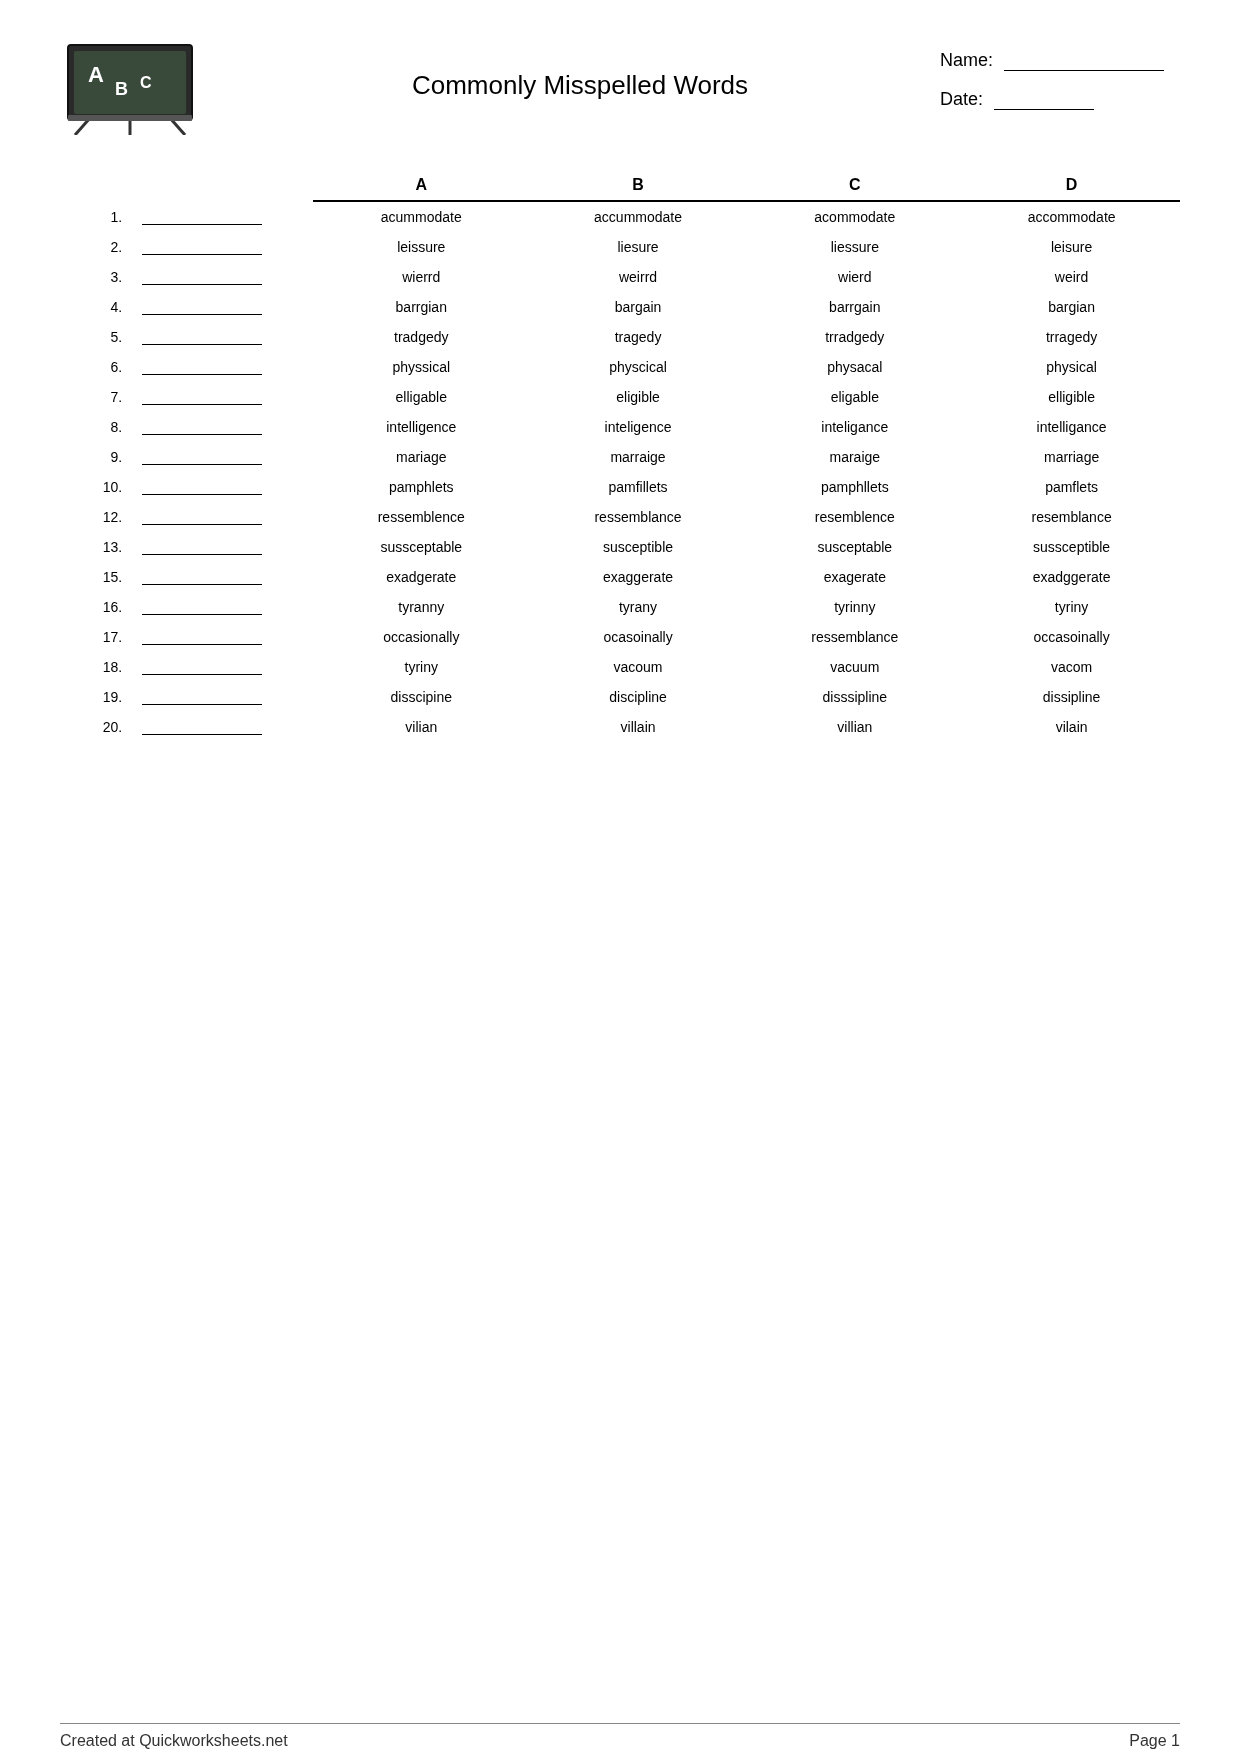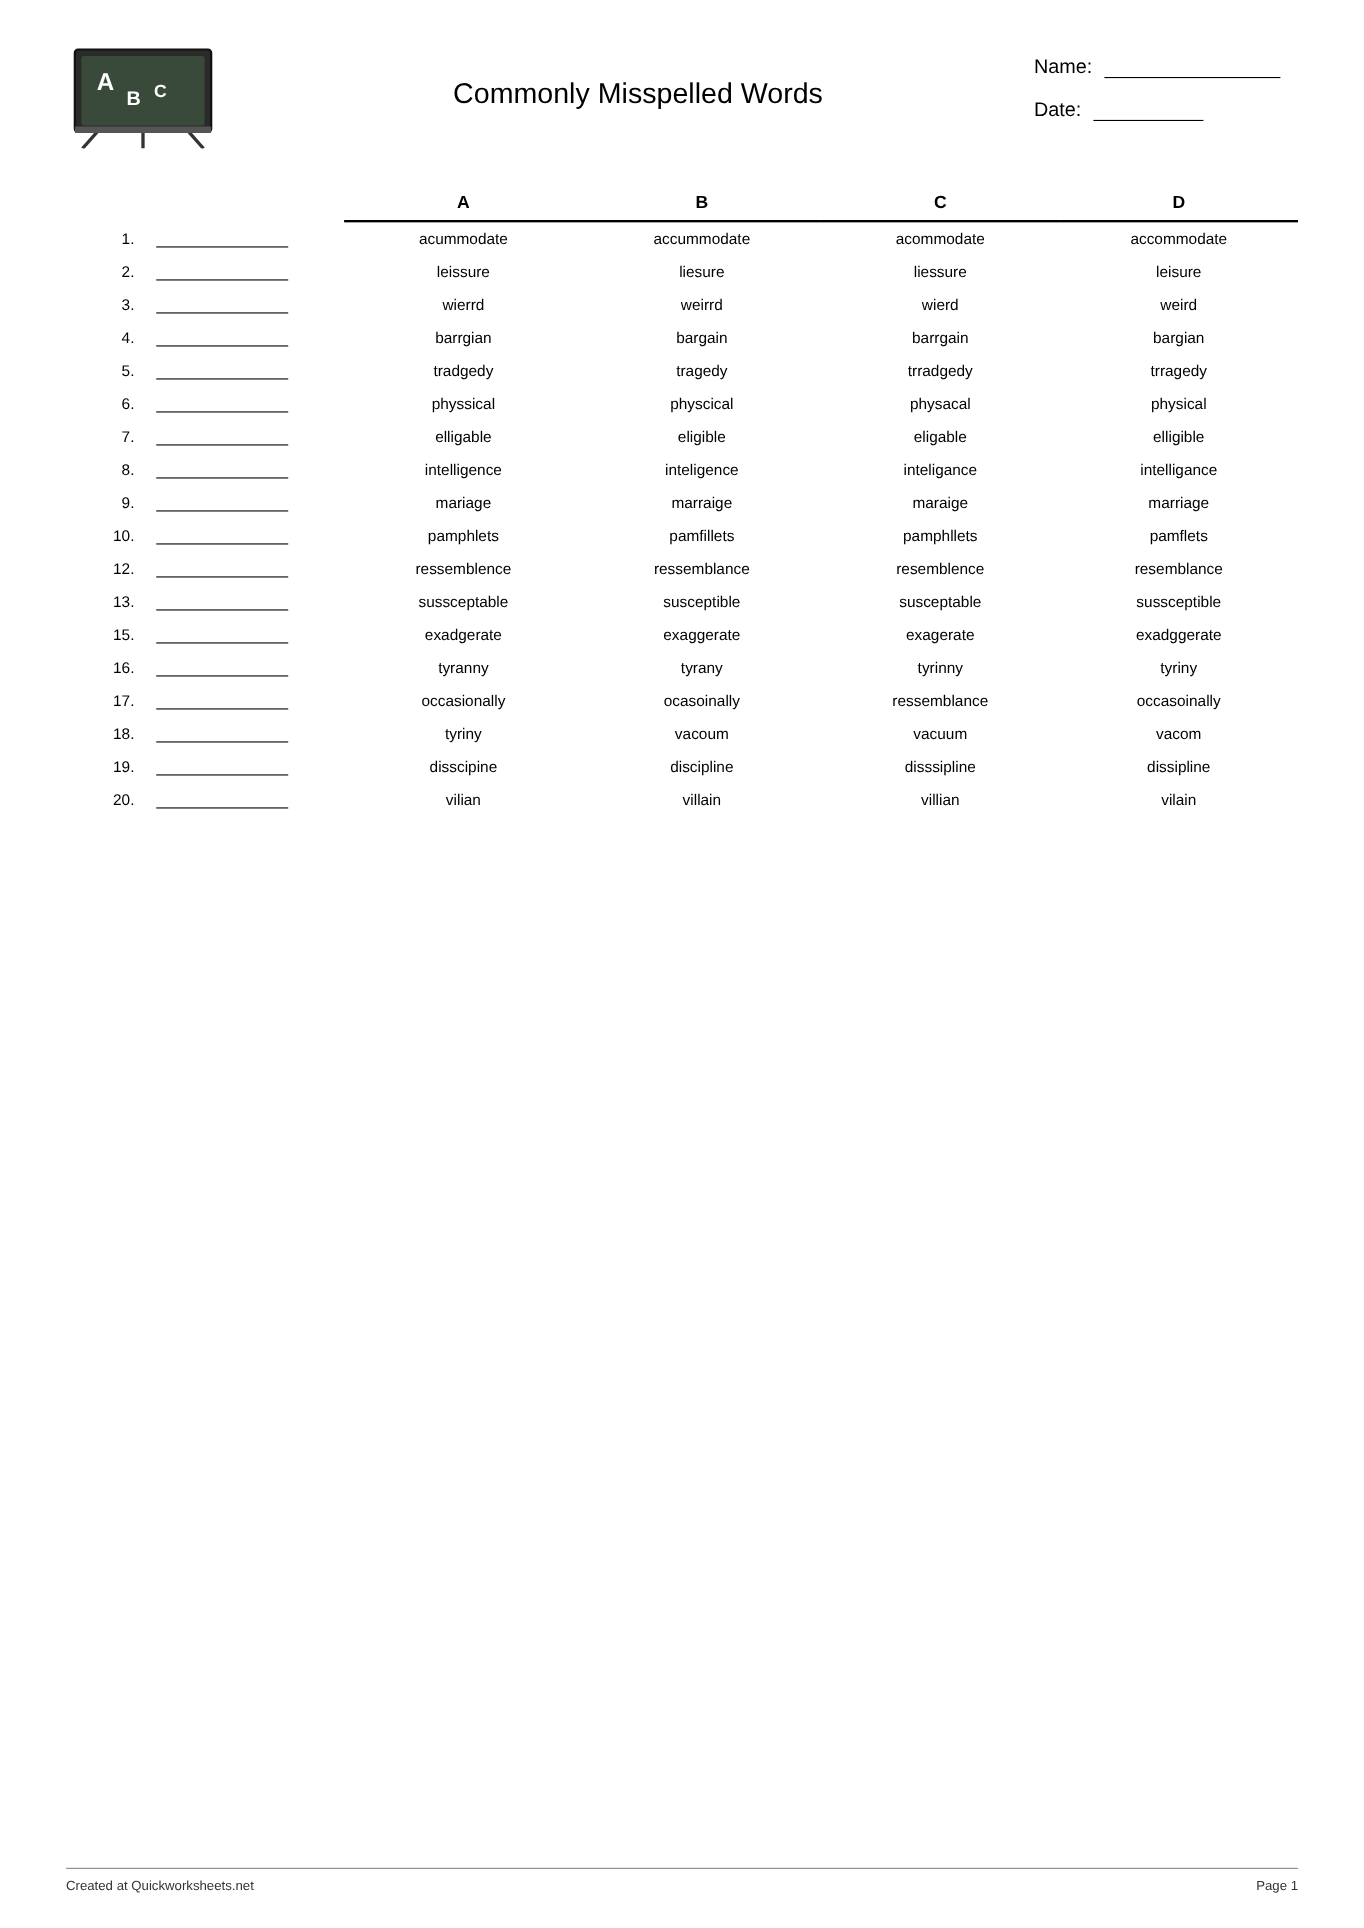--- a/index.html
+++ b/index.html
@@ -137,28 +137,28 @@
     .answer-blank {
       display: inline-block;
       border-bottom: 1px solid #000;
       width: 120px;
       height: 16px;
       vertical-align: bottom;
     }
 
     .footer {
       position: absolute;
-      bottom: 32px;
+      bottom: 3px;
       left: 60px;
       right: 60px;
       border-top: 1px solid #888;
       display: flex;
       justify-content: space-between;
       padding-top: 8px;
-      font-size: 12px;
+      font-size: 16px;
       color: #333;
     }
 
     
     .chalkboard-svg {
       width: 140px;
       height: 95px;
     }
   </style>
 </head>

